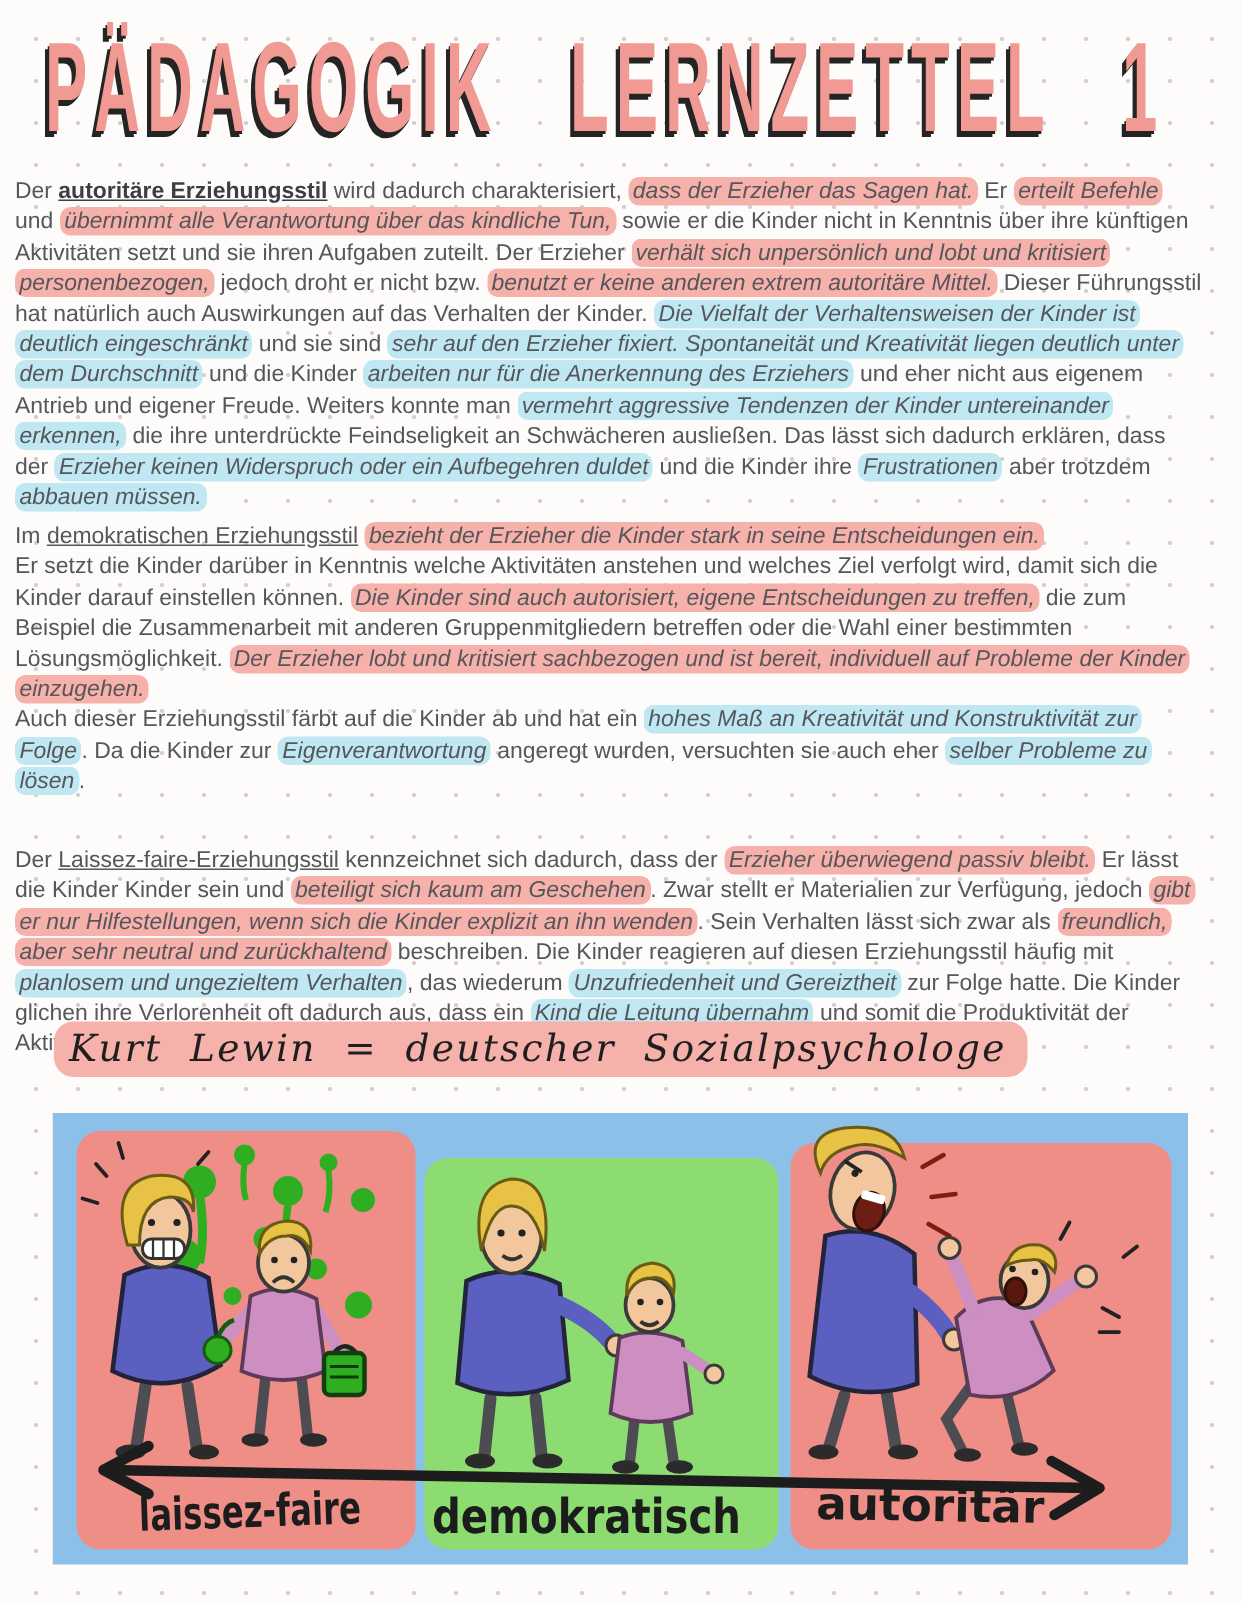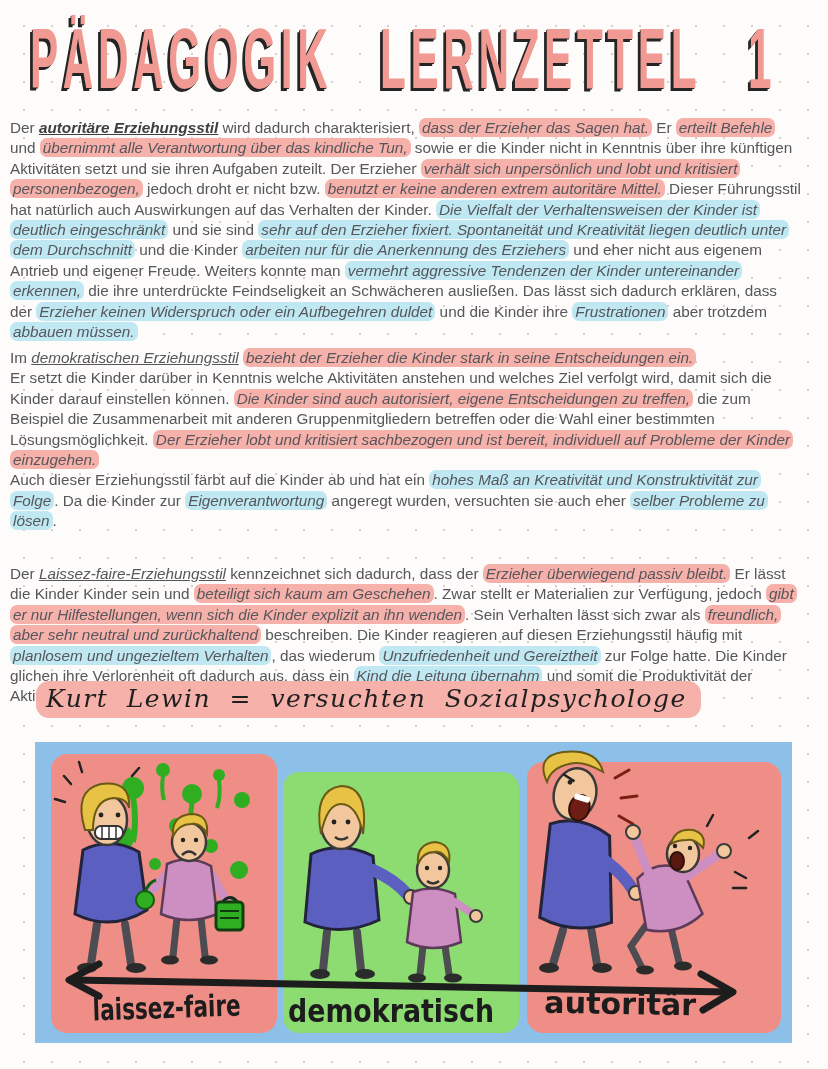--- a/index.html
+++ b/index.html
@@ -28,21 +28,21 @@
     font-size:15.3px; line-height:20.4px;
     color: var(--body_text, #56565b);
   }
   .para-1 { top:118px; }
   .para-2 { top:348px; }
   .para-3 { top:564px; }
   .hl { padding:1px 3px; border-radius:7px;
         -webkit-box-decoration-break:clone; box-decoration-break:clone;font-style:italic; }
   .hl-pink { background: var(--highlight_pink, #f6b1ab); }
   .hl-blue { background: var(--highlight_blue, #bfe8f2); }
-  .term { text-decoration: underline; font-style: italic; }
+  .term { text-decoration: underline; }
   .term-bold { font-weight:bold; color:#3d3d42; }
   .note {
     position:absolute; top:684px; left:36px;
     font-family:"DejaVu Serif", serif; font-style:italic;
     font-size:25px; letter-spacing:1.5px; word-spacing:9px;
     color:#1f1f1f; white-space:nowrap;
   }
   .note .band {
     background: var(--highlight_pink, #f6b1ab);
     padding:3px 14px 5px 10px; border-radius:13px;
@@ -53,21 +53,21 @@
 </style>
 </head>
 <body>
 
 <h1 class="title">PÄDAGOGIK LERNZETTEL 1</h1>
 
 <p class="text-block para-1"><span>Der </span><span class="term term-bold">autoritäre Erziehungsstil</span><span> wird dadurch charakterisiert, </span><span class="hl hl-pink">dass der Erzieher das Sagen hat.</span><span> Er </span><span class="hl hl-pink">erteilt Befehle</span><span> und </span><span class="hl hl-pink">übernimmt alle Verantwortung über das kindliche Tun,</span><span>  sowie er die Kinder nicht in Kenntnis über ihre künftigen Aktivitäten setzt und sie ihren Aufgaben zuteilt. Der Erzieher </span><span class="hl hl-pink">verhält sich unpersönlich und lobt und kritisiert personenbezogen,</span><span> jedoch droht er nicht bzw. </span><span class="hl hl-pink">benutzt er keine anderen extrem autoritäre Mittel.</span><span>  Dieser Führungsstil hat natürlich auch Auswirkungen auf das Verhalten der Kinder. </span><span class="hl hl-blue">Die Vielfalt der Verhaltensweisen der Kinder ist deutlich eingeschränkt</span><span> und sie sind </span><span class="hl hl-blue">sehr auf den Erzieher fixiert. Spontaneität und Kreativität liegen deutlich unter dem Durchschnitt</span><span> und die Kinder </span><span class="hl hl-blue">arbeiten nur für die Anerkennung des Erziehers</span><span> und eher nicht aus eigenem Antrieb und eigener Freude. Weiters konnte man </span><span class="hl hl-blue">vermehrt aggressive Tendenzen der Kinder untereinander erkennen,</span><span> die ihre unterdrückte Feindseligkeit an Schwächeren ausließen. Das lässt sich dadurch erklären, dass der </span><span class="hl hl-blue">Erzieher keinen Widerspruch oder ein Aufbegehren duldet</span><span> und die Kinder ihre </span><span class="hl hl-blue">Frustrationen</span><span> aber trotzdem </span><span class="hl hl-blue">abbauen müssen.</span></p>
 <p class="text-block para-2"><span>Im </span><span class="term">demokratischen Erziehungsstil</span><span> </span><span class="hl hl-pink">bezieht der Erzieher die Kinder stark in seine Entscheidungen ein.</span><br><span>Er setzt die Kinder darüber in Kenntnis welche Aktivitäten anstehen und welches Ziel verfolgt wird, damit sich die Kinder darauf einstellen können. </span><span class="hl hl-pink">Die Kinder sind auch autorisiert, eigene Entscheidungen zu treffen,</span><span> die zum Beispiel die Zusammenarbeit mit anderen Gruppenmitgliedern betreffen oder die Wahl einer bestimmten Lösungsmöglichkeit. </span><span class="hl hl-pink">Der Erzieher lobt und kritisiert sachbezogen und ist bereit, individuell auf Probleme der Kinder einzugehen.</span><br><span>Auch dieser Erziehungsstil färbt auf die Kinder ab und hat ein </span><span class="hl hl-blue">hohes Maß an Kreativität und Konstruktivität zur Folge</span><span>. Da die Kinder zur </span><span class="hl hl-blue">Eigenverantwortung</span><span> angeregt wurden, versuchten sie auch eher </span><span class="hl hl-blue">selber Probleme zu lösen</span><span>.</span></p>
 <p class="text-block para-3"><span>Der </span><span class="term">Laissez-faire-Erziehungsstil</span><span> kennzeichnet sich dadurch, dass der </span><span class="hl hl-pink">Erzieher überwiegend passiv bleibt.</span><span> Er lässt die Kinder Kinder sein und </span><span class="hl hl-pink">beteiligt sich kaum am Geschehen</span><span>. Zwar stellt er Materialien zur Verfügung, jedoch </span><span class="hl hl-pink">gibt er nur Hilfestellungen, wenn sich die Kinder explizit an ihn wenden</span><span>. Sein Verhalten lässt sich zwar als </span><span class="hl hl-pink">freundlich, aber sehr neutral und zurückhaltend</span><span> beschreiben. Die Kinder reagieren auf diesen Erziehungsstil häufig mit </span><span class="hl hl-blue">planlosem und ungezieltem Verhalten</span><span>, das wiederum </span><span class="hl hl-blue">Unzufriedenheit und Gereiztheit</span><span> zur Folge hatte. Die Kinder glichen ihre Verlorenheit oft dadurch aus, dass ein </span><span class="hl hl-blue">Kind die Leitung übernahm</span><span> und somit die Produktivität der Aktivitäten steigerte.</span></p>
 
-<div class="note"><span class="band">Kurt Lewin = versuchten Sozialpsychologe</span></div>
+<div class="note"><span class="band">Kurt Lewin = deutscher Sozialpsychologe</span></div>
 
 <svg class="illustration" viewBox="0 0 757 306" xmlns="http://www.w3.org/2000/svg">
 
   <rect x="0" y="0" width="757" height="301" fill="#8cc0e8"></rect>
 
   <rect x="16" y="12" width="226" height="279" rx="16" fill="#ee8e87"></rect>
   <rect x="248" y="30" width="236" height="261" rx="16" fill="#8ddc72"></rect>
   <rect x="492" y="20" width="254" height="271" rx="16" fill="#ee8e87"></rect>
 
   <g fill="#2fae22" stroke="#2fae22">

